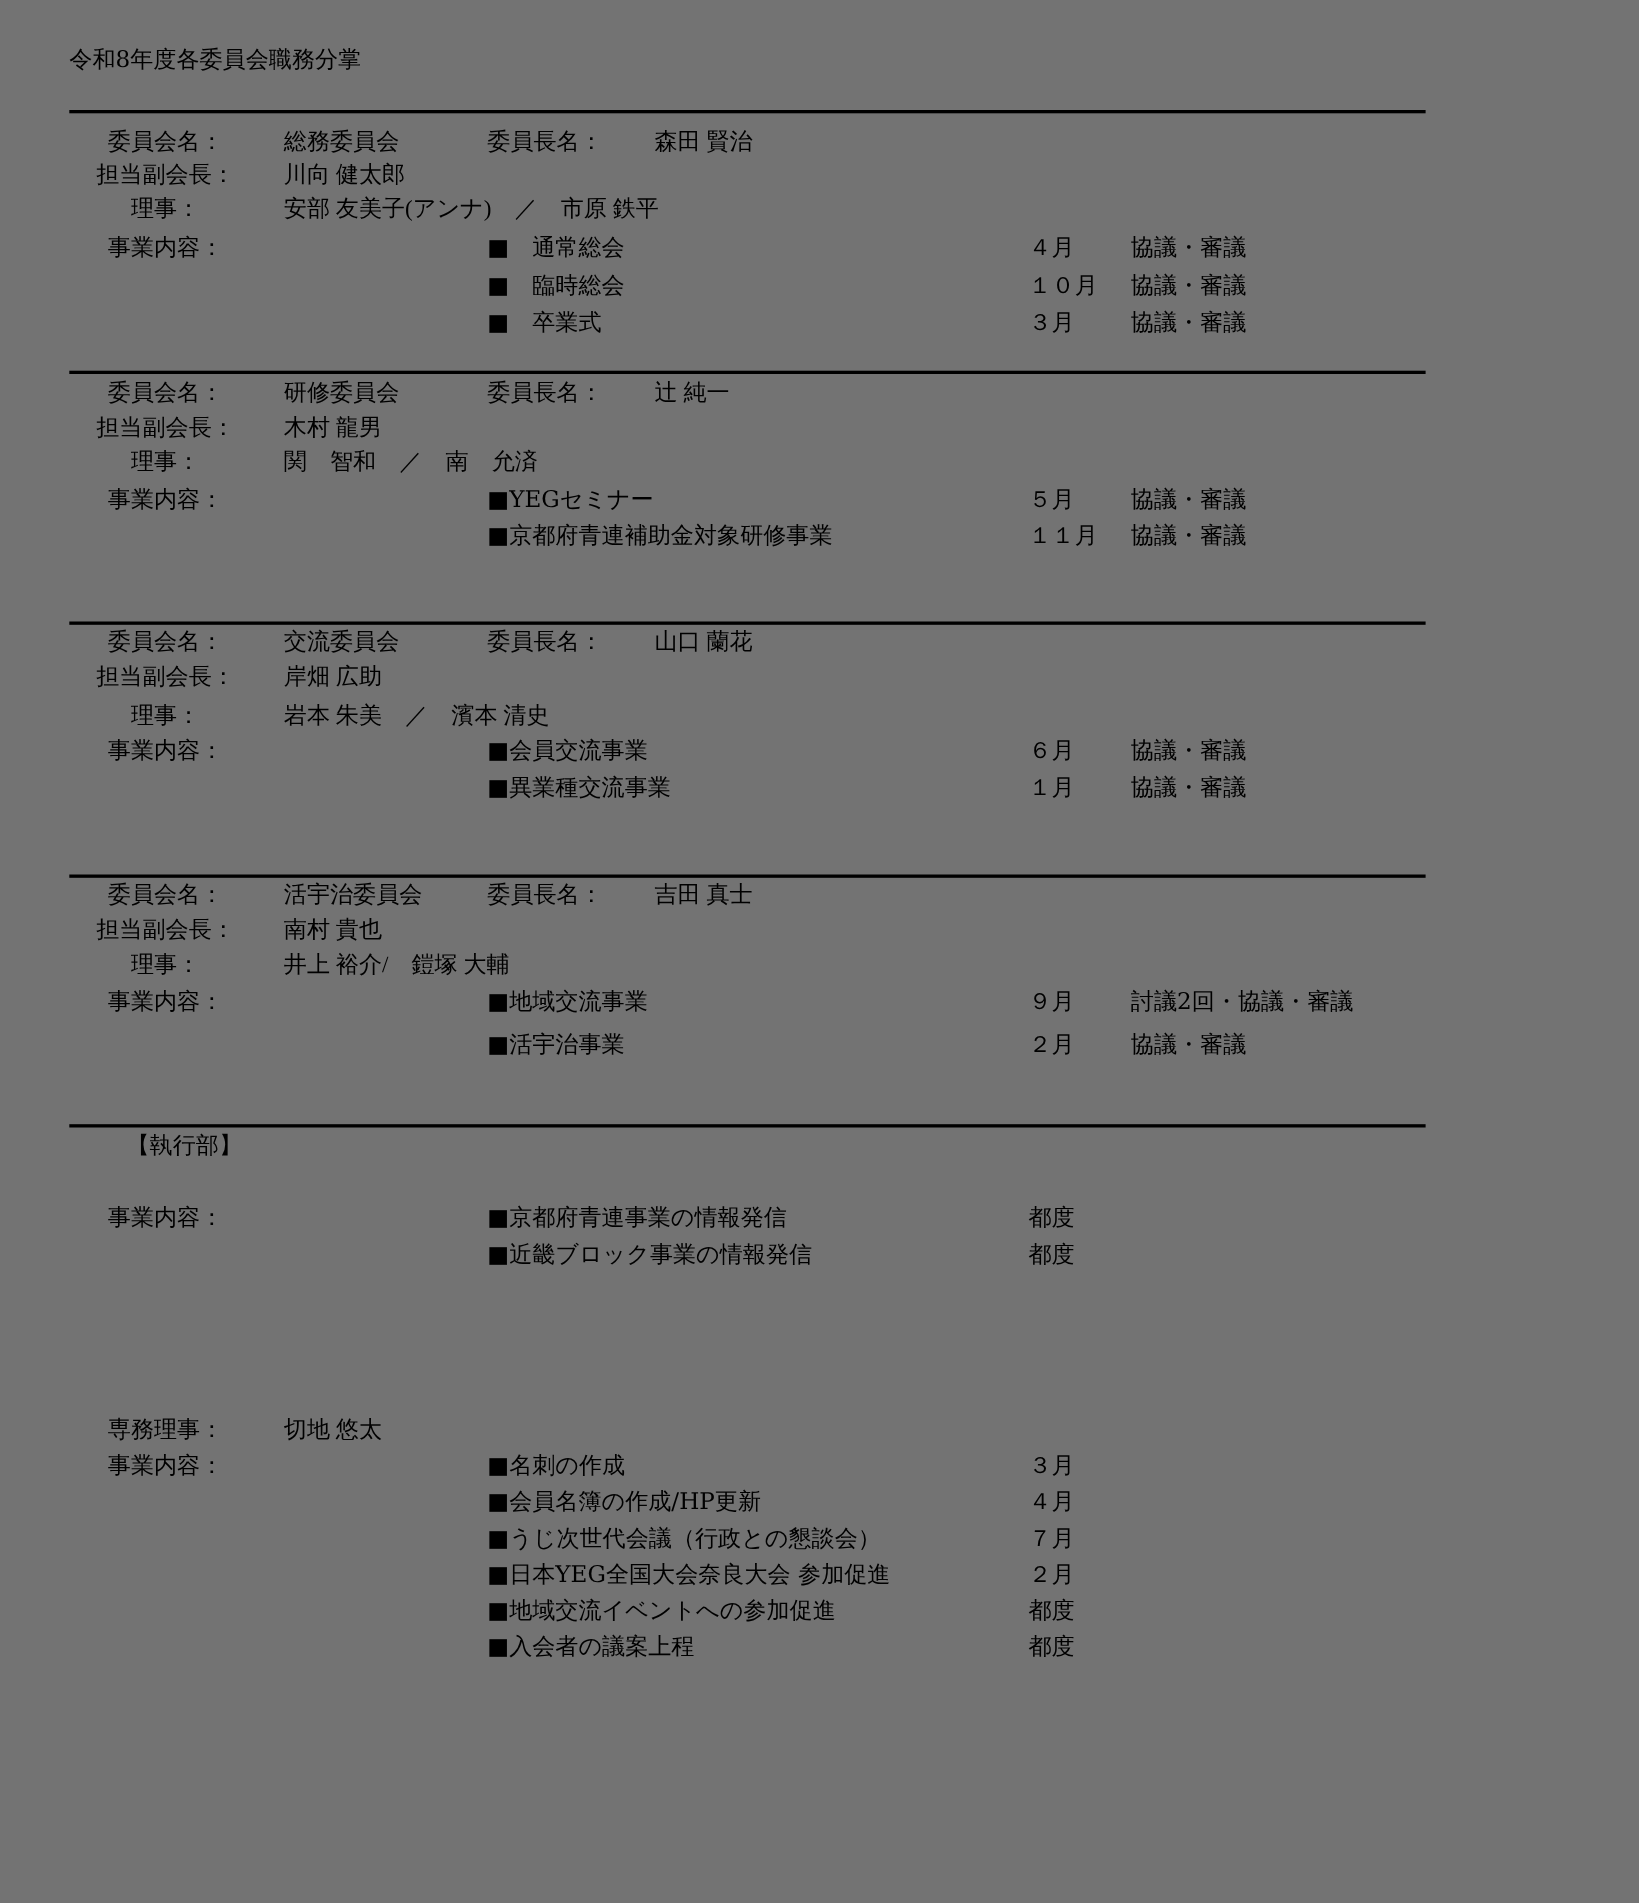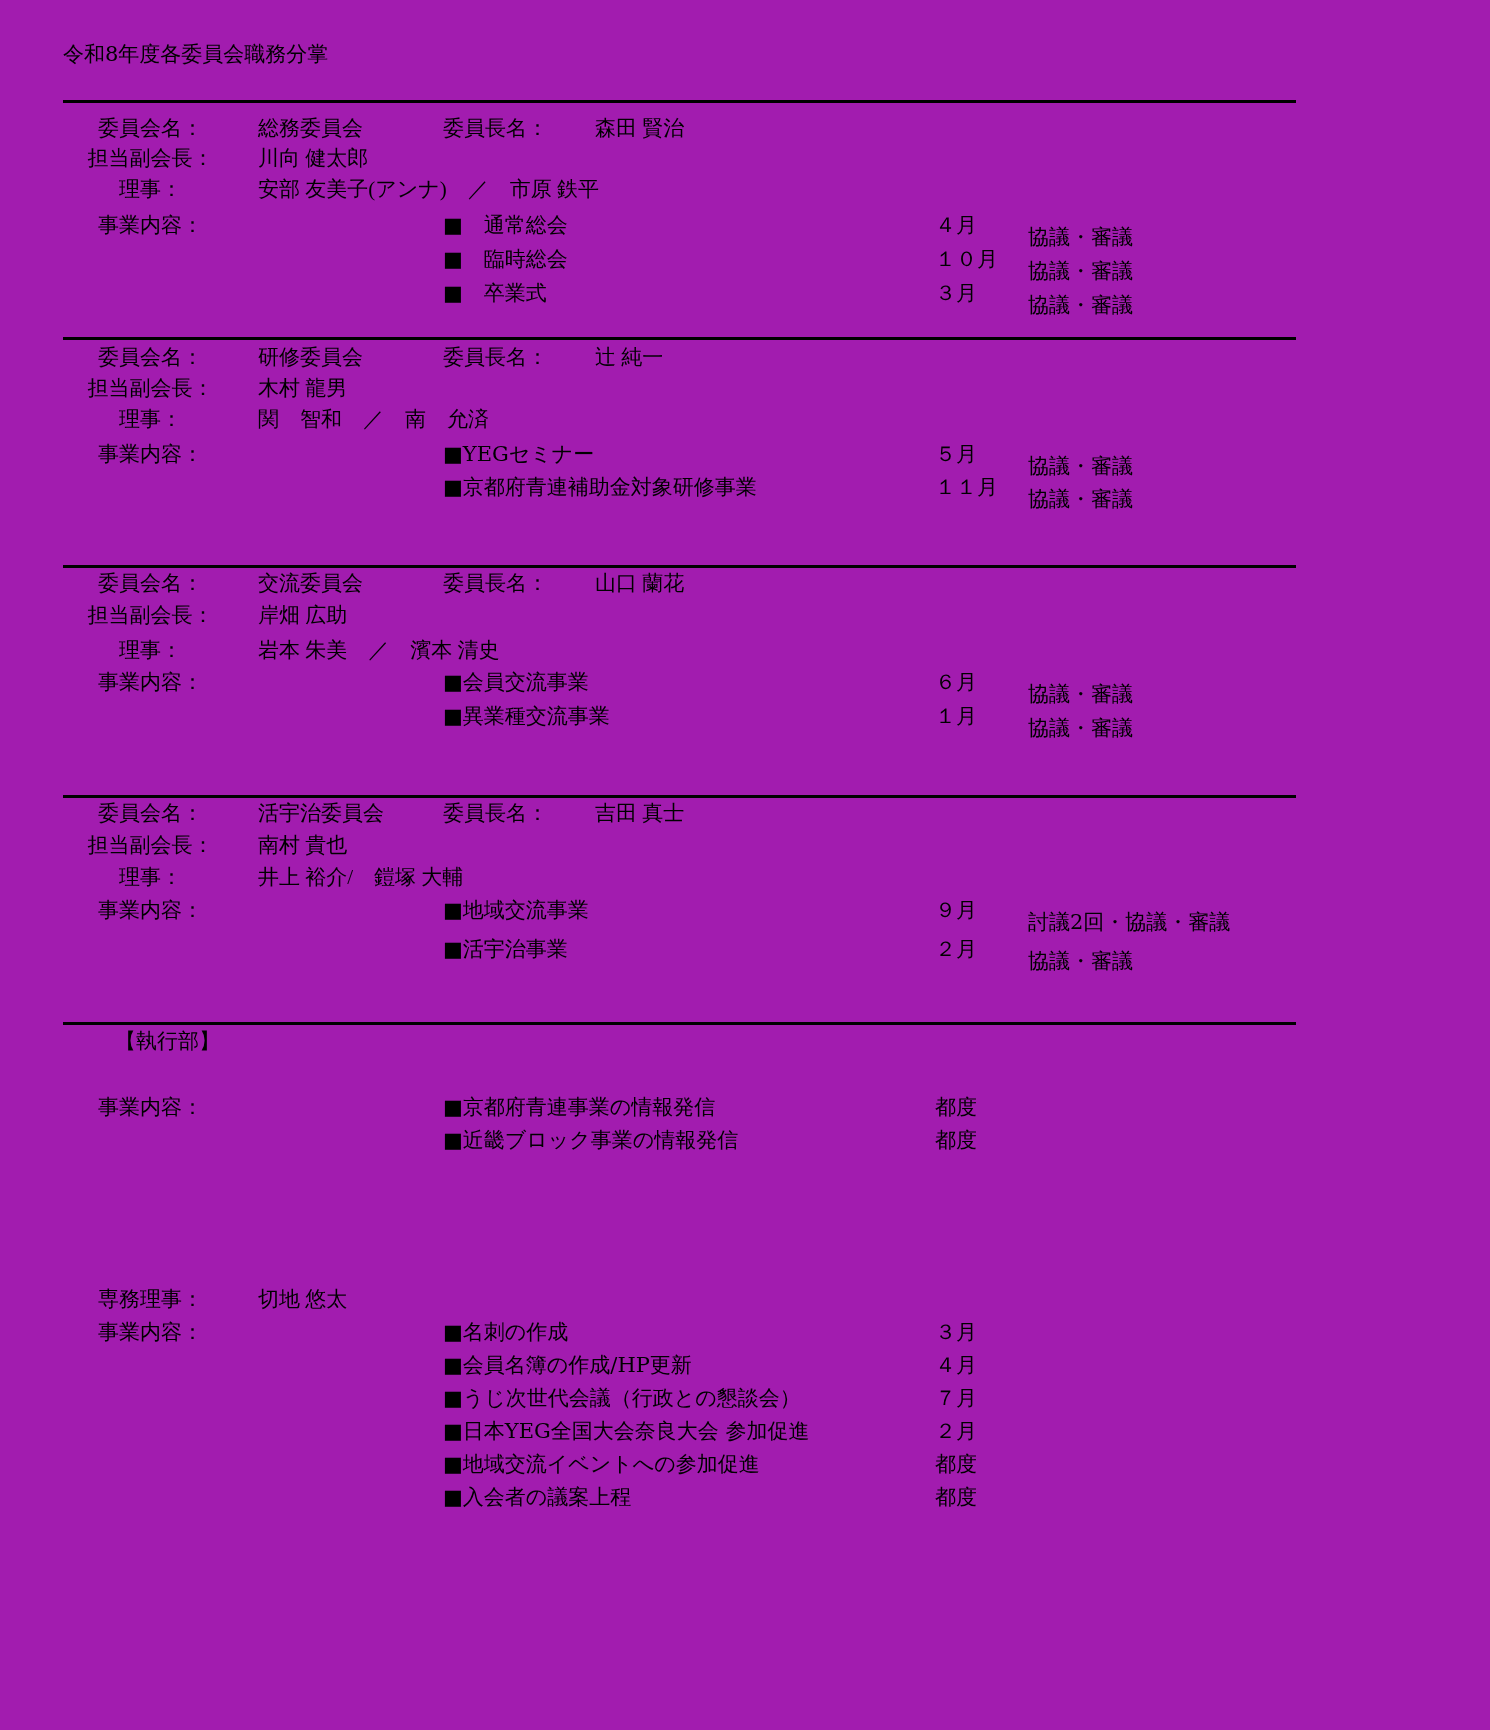--- a/index.html
+++ b/index.html
@@ -3,32 +3,32 @@
 <meta charset="utf-8">
 <style>
   * { margin: 0; padding: 0; box-sizing: border-box; }
   html, body { background: #ffffff; }
   body {
     width: 1490px; height: 1730px;
     font-family: "DejaVu Serif", "Liberation Serif", serif;
     font-size: 21px; color: #000000;
     position: relative; overflow: hidden;
   }
-  .doc { position: absolute; left: 0; top: 0; width: 1490px; height: 1730px; background: #a21caf; }
+  .doc { position: absolute; left: 0; top: 0; width: 1490px; height: 1730px; background: #737373; }
   .content { position: absolute; left: 63px; top: 0; width: 1233px; height: 1730px; }
   .title { position: absolute; left: 0; top: 40px; white-space: nowrap; }
   .hr { position: absolute; left: 0; width: 1233px; height: 3px; background: #000000; }
   .row { position: absolute; left: 0; width: 1290px; height: 27px; line-height: 27px; white-space: nowrap; }
   .lbl  { position: absolute; left: 0;     width: 175px; text-align: center; }
   .val  { position: absolute; left: 195px; font-family: Liberation Serif, serif; }
   .clbl { position: absolute; left: 380px; }
   .cval { position: absolute; left: 532px; font-family: Liberation Serif, serif; }
   .item { position: absolute; left: 380px; text-align: right; }
   .month{ position: absolute; left: 872px; text-align: right; }
-  .proc { position: absolute; left: 965px; margin-top: 12px; }
+  .proc { position: absolute; left: 965px; }
   .exec-h { position: absolute; left: 52px; }
 </style>
 </head>
 <body>
 
 <div class="doc">
   <div class="content">
 
     <div class="title">令和8年度各委員会職務分掌</div>
 

